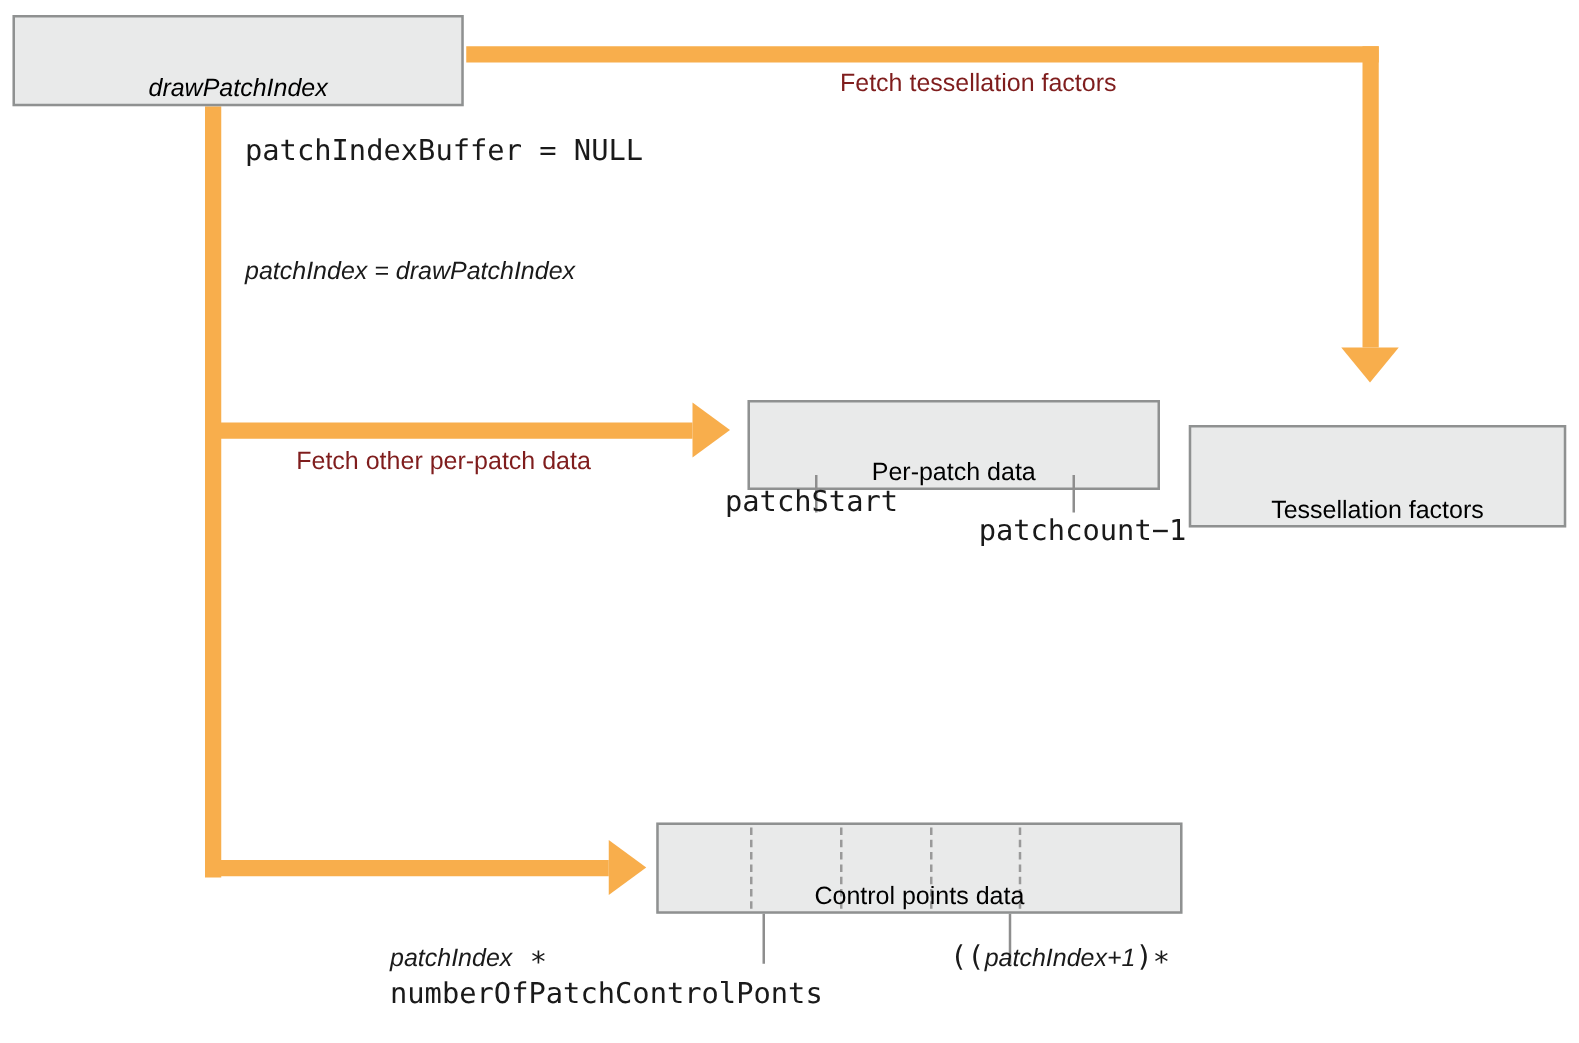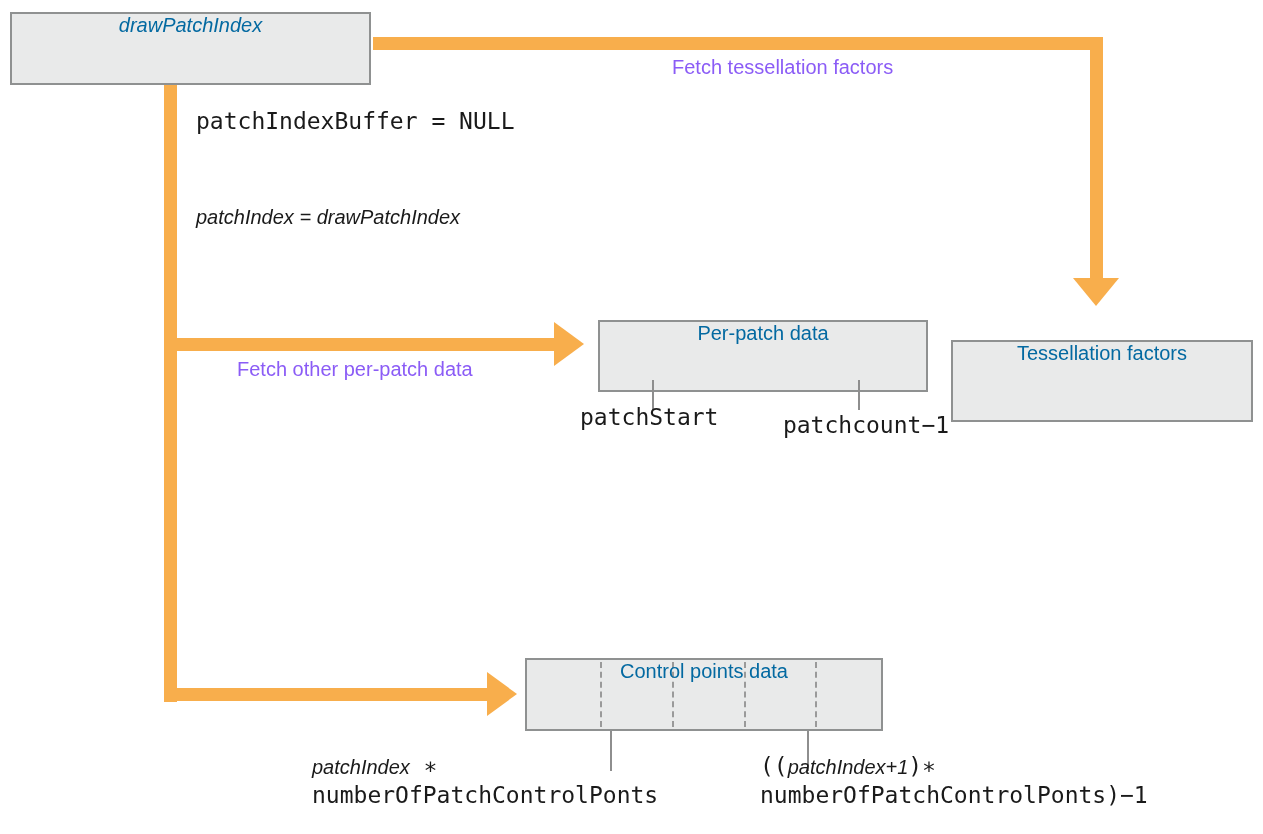--- a/index.html
+++ b/index.html
@@ -2,32 +2,32 @@
 <html><head>
 <meta charset="utf-8">
 <style>
   html,body{margin:0;padding:0;background:#ffffff;}
   .canvas{
     position:relative;width:1263px;height:834px;background:#ffffff;overflow:hidden;
     font-family:"Liberation Sans",sans-serif;color:#1a1a1a;
   }
   .node{
     position:absolute;background:#e9eaea;border:2px solid #8f9191;
-    display:flex;align-items:flex-start;justify-content:center;
-    font-size:20px;color:#0369a1;box-sizing:border-box;
+    display:flex;align-items:flex-end;justify-content:center;
+    font-size:20px;color:#000000;box-sizing:border-box;
   }
   .node.italic{font-style:italic;}
   .edge{position:absolute;background:#f8ae4c;}
   .arrowhead-right{position:absolute;width:0;height:0;
     border-top:22px solid transparent;border-bottom:22px solid transparent;
     border-left:30px solid #f8ae4c;}
   .arrowhead-down{position:absolute;width:0;height:0;
     border-left:23px solid transparent;border-right:23px solid transparent;
     border-top:28px solid #f8ae4c;}
-  .edge-label{position:absolute;font-size:20px;color:#8b5cf6;white-space:nowrap;}
+  .edge-label{position:absolute;font-size:20px;color:#7f1d1d;white-space:nowrap;}
   .mono{font-family:"DejaVu Sans Mono",monospace;font-size:23px;white-space:nowrap;}
   .italic-note{font-style:italic;font-size:20px;white-space:nowrap;}
   .annotation{position:absolute;}
   .two-line{line-height:27px;}
   .tick{position:absolute;width:2px;background:#8e8e8e;}
   .divider{position:absolute;top:2px;bottom:2px;width:0;border-left:2px dashed #9a9a9a;}
   .mixed .mono-inline{font-family:"DejaVu Sans Mono",monospace;font-size:23px;font-style:normal;}
   .mixed .italic-inline{font-family:"Liberation Sans",sans-serif;font-style:italic;font-size:20px;}
 </style>
 </head>
@@ -54,51 +54,50 @@
   </div>
 
   <div class="node" style="left:598px;top:320px;width:330px;height:72px;">
     <span>Per-patch data</span>
   </div>
 
   <div class="node" style="left:951px;top:308px;width:302px;height:82px;margin-top:32px;">
     <span>Tessellation factors</span>
   </div>
 
-  <div class="node" style="left:525px;top:658px;width:358px;height:73px;">
+  <div class="node" style="left:525px;top:658px;width:421px;height:73px;">
     <div class="divider" style="left:73px;"></div>
     <div class="divider" style="left:145px;"></div>
     <div class="divider" style="left:217px;"></div>
     <div class="divider" style="left:288px;"></div>
     <span style="position:relative;z-index:1;">Control points data</span>
   </div>
 
   <div class="annotation italic-note" style="left:196px;top:206px;">patchIndex = drawPatchIndex</div>
 
   <div class="annotation mono" style="left:196px;top:108px;">patchIndexBuffer = NULL</div>
 
   <div class="tick" style="left:652px;top:380px;height:30px;"></div>
   <div class="tick" style="left:858px;top:380px;height:30px;"></div>
 
-  <div class="annotation mono" style="left:580px;top:404px;">patchStart</div>
+  <div class="annotation mono" style="left:580px;top:389px;">patchStart</div>
 
   <div class="annotation mono two-line" style="left:781px;top:412px;width:170px;text-align:center;">
     <div>patchcount−1</div>
   </div>
 
   <div class="tick" style="left:610px;top:731px;height:40px;"></div>
   <div class="tick" style="left:807px;top:731px;height:40px;"></div>
 
   <div class="annotation mixed two-line" style="left:312px;top:753px;width:370px;">
     <div>
       <span class="italic-inline">patchIndex</span><span class="mono-inline"> ∗</span>
     </div>
     <div class="mono-inline">numberOfPatchControlPonts</div>
   </div>
 
   <div class="annotation mixed two-line" style="left:760px;top:753px;text-align:left;">
     <div>
       <span class="mono-inline">((</span><span class="italic-inline">patchIndex+1</span><span class="mono-inline">)∗</span>
     </div>
-    <div class="mono-inline">numberOfPatchControlPonts)−1</div>
   </div>
 
 </div>
 
 </body></html>

